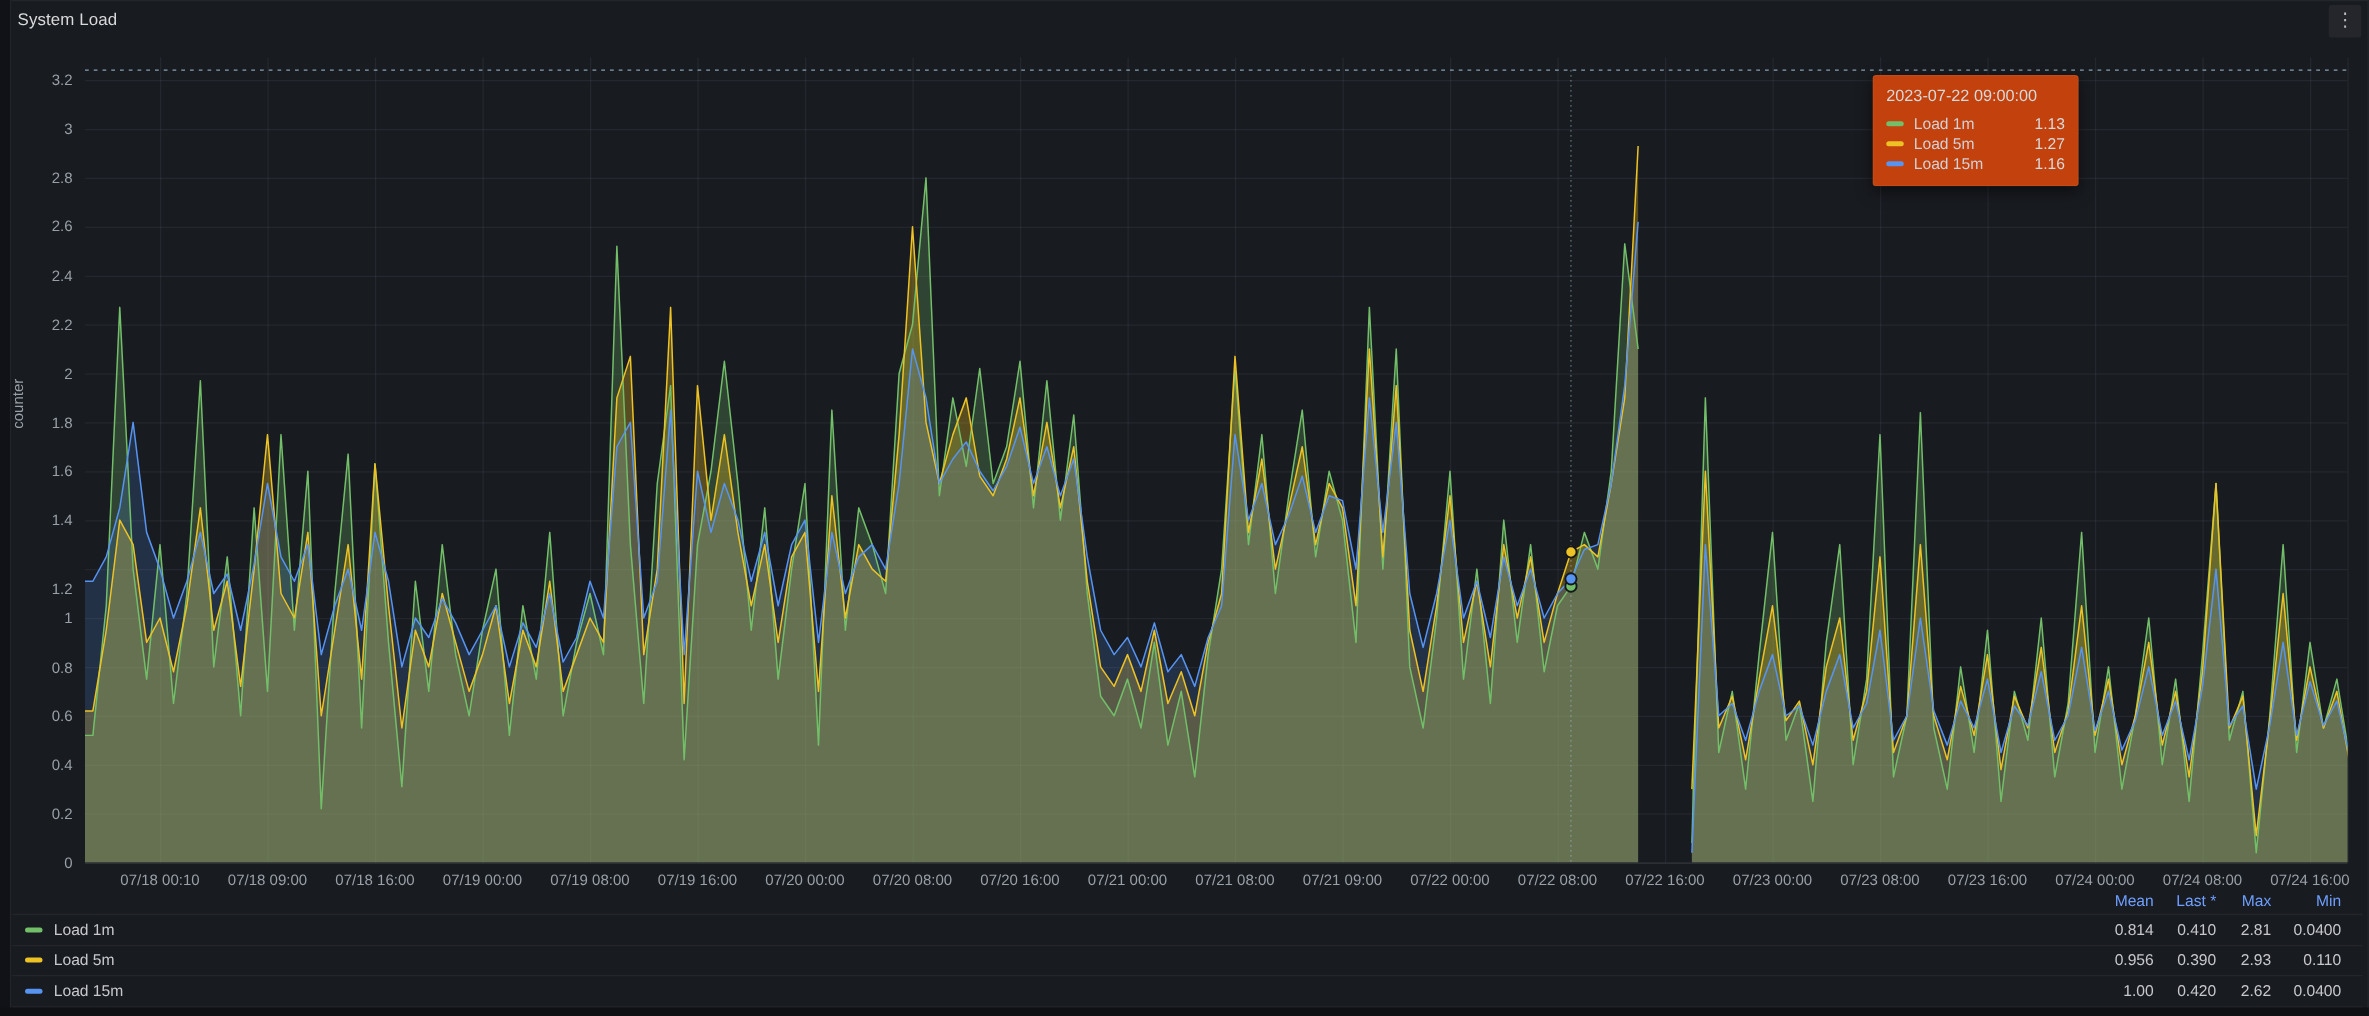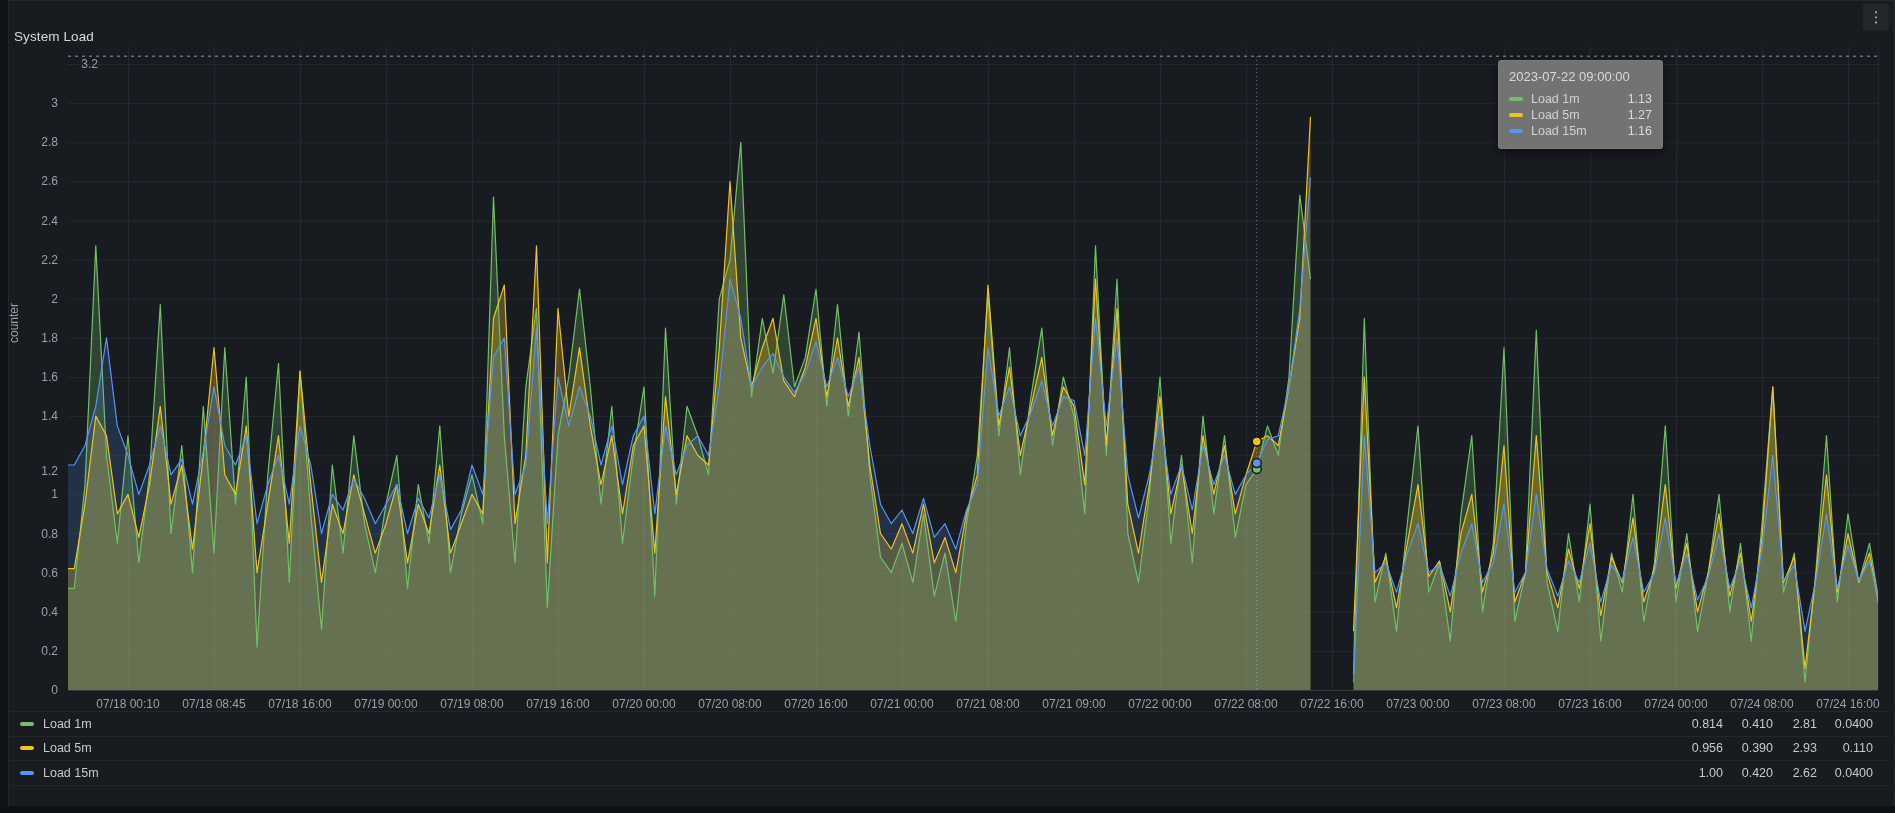--- a/index.html
+++ b/index.html
@@ -1,29 +1,29 @@
 <!DOCTYPE html>
 <html><head>
 <meta charset="utf-8">
 <style>
   html,body{margin:0;padding:0;background:#111217;width:1895px;height:813px;overflow:hidden;
     font-family:"Liberation Sans", sans-serif;}
   .panel{position:absolute;left:0;top:0;width:1895px;height:813px;background:#181b20;
     box-shadow:inset 0 0 0 1px #23262b;}
   .left-strip{position:absolute;left:0;top:0;width:8px;height:813px;background:#111217;border-right:1px solid #222529;}
   .bottom-strip{position:absolute;left:0;top:806px;width:1895px;height:7px;background:#0e1014;}
-  .panel-title{position:absolute;left:14px;top:8px;font-size:13.5px;font-weight:500;color:#d8d9da;letter-spacing:.1px;margin-top:21px;}
+  .panel-title{position:absolute;left:14px;top:8px;font-size:13.5px;font-weight:500;color:#d8d9da;letter-spacing:.1px;}
   .kebab-btn{position:absolute;right:6px;top:4px;width:26px;height:26px;background:#24262c;border-radius:2px;
     color:#b7bac0;font-size:15px;line-height:26px;text-align:center;cursor:pointer;}
   svg{position:absolute;left:0;top:0;}
   .ylabel{position:absolute;left:14px;top:323px;transform:translate(-50%,-50%) rotate(-90deg);
     font-size:12px;color:#9aa0a8;white-space:nowrap;}
   .ytick{position:absolute;left:0;width:58px;text-align:right;font-size:12px;color:#9aa0a8;height:14px;line-height:14px;}
   .xtick{position:absolute;top:697px;transform:translateX(-50%);font-size:12px;color:#9aa0a8;white-space:nowrap;}
-  .tooltip{position:absolute;left:1498px;top:60px;width:143px;background:#737373;border:1px solid rgba(255,255,255,.05);
+  .tooltip{position:absolute;left:1498px;top:60px;width:143px;background:#c2410c;border:1px solid rgba(255,255,255,.05);
     border-radius:3px;box-shadow:0 4px 12px rgba(0,0,0,.5);padding:8px 10px 9px 10px;z-index:5;}
   .tooltip-time{font-size:13px;color:#d8d9da;margin-bottom:7px;white-space:nowrap;}
   .tt-row{display:flex;align-items:center;height:16px;font-size:12.5px;color:#d0d1d6;}
   .tt-swatch{width:14px;height:4px;border-radius:2px;margin-right:8px;flex:none;}
   .tt-label{flex:1;}
   .tt-value{color:#d8d9da;}
   .legend{position:absolute;left:10px;right:5px;top:711px;}
   .legend-head{display:flex;justify-content:flex-end;align-items:center;height:20px;padding-right:17px;}
   .lhead-cell{font-size:12.5px;font-weight:500;color:#6e9fff;text-align:right;cursor:pointer;}
   .lrow{display:flex;align-items:center;height:23.5px;border-top:1px solid #24262c;padding-right:17px;}
@@ -123,25 +123,25 @@
         <div class="ytick" style="top: 448.25px; margin-top: 16px;">1.2</div>
         <div class="ytick" style="top: 409.125px;">1.4</div>
         <div class="ytick" style="top: 370px;">1.6</div>
         <div class="ytick" style="top: 330.875px;">1.8</div>
         <div class="ytick" style="top: 291.75px;">2</div>
         <div class="ytick" style="top: 252.625px;">2.2</div>
         <div class="ytick" style="top: 213.5px;">2.4</div>
         <div class="ytick" style="top: 174.375px;">2.6</div>
         <div class="ytick" style="top: 135.25px;">2.8</div>
         <div class="ytick" style="top: 96.125px;">3</div>
-        <div class="ytick" style="top: 57px; margin-left: 40px;">3.2</div>
+        <div class="ytick" style="top: 57px;">3.2</div>
       </div>
     <div id="xticks">
         <div class="xtick" style="left: 128px;">07/18 00:10</div>
-        <div class="xtick" style="left: 214px;">07/18 08:45</div>
+        <div class="xtick" style="left: 214px;">07/18 09:00</div>
         <div class="xtick" style="left: 300px;">07/18 16:00</div>
         <div class="xtick" style="left: 386px;">07/19 00:00</div>
         <div class="xtick" style="left: 472px;">07/19 08:00</div>
         <div class="xtick" style="left: 558px;">07/19 16:00</div>
         <div class="xtick" style="left: 644px;">07/20 00:00</div>
         <div class="xtick" style="left: 730px;">07/20 08:00</div>
         <div class="xtick" style="left: 816px;">07/20 16:00</div>
         <div class="xtick" style="left: 902px;">07/21 00:00</div>
         <div class="xtick" style="left: 988px;">07/21 08:00</div>
         <div class="xtick" style="left: 1074px;">07/21 09:00</div>
@@ -172,20 +172,26 @@
         </div>
         <div class="tt-row">
           <span class="tt-swatch" style="background: rgb(87, 148, 242);"></span>
           <span class="tt-label">Load 15m</span>
           <span class="tt-value">1.16</span>
         </div>
       </div>
   </div>
 
   <div class="legend">
+    <div class="legend-head" id="legend-head">
+        <span class="lhead-cell w0">Mean</span>
+        <span class="lhead-cell w1">Last *</span>
+        <span class="lhead-cell w2">Max</span>
+        <span class="lhead-cell w3">Min</span>
+      </div>
     <div id="legend-rows">
         <div class="lrow">
           <span class="lswatch" style="background: rgb(115, 191, 105);"></span>
           <span class="lname">Load 1m</span>
           <span class="lspacer"></span>
           <span class="lval w0">0.814</span>
           <span class="lval w1">0.410</span>
           <span class="lval w2">2.81</span>
           <span class="lval w3">0.0400</span>
         </div>

